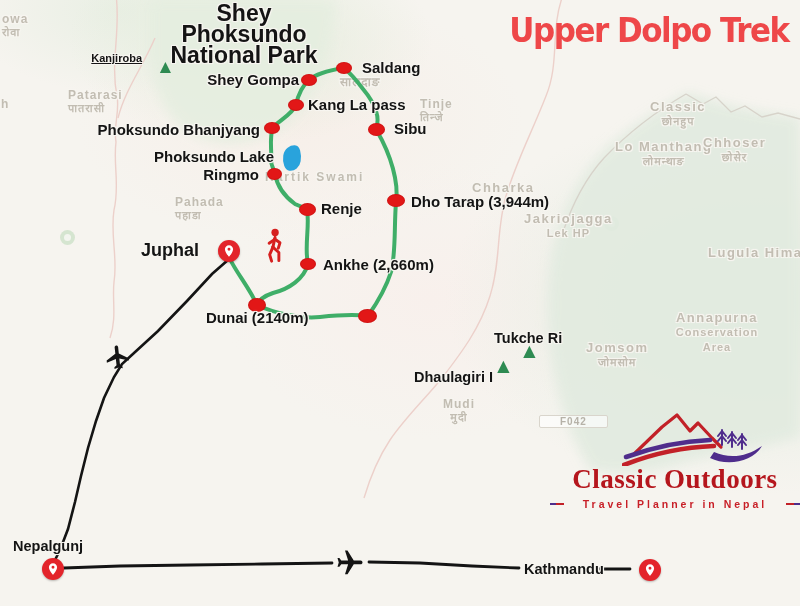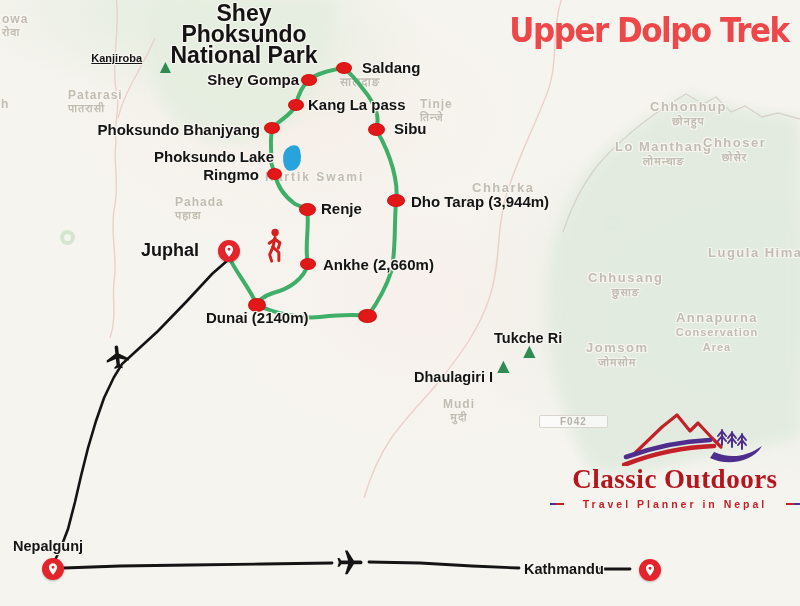--- a/index.html
+++ b/index.html
@@ -108,31 +108,31 @@
   <div class="bg-label halo" style="left:265px;top:171px;letter-spacing:2px;">
     <span>Kartik Swami</span></div>
   <div class="bg-label halo" style="left:340px;top:76px;">
     <span>सालदाङ</span></div>
   <div class="bg-label halo" style="left:420px;top:98px;">
     <span>Tinje</span>
     <span class="sub">तिन्जे</span></div>
   <div class="bg-label big halo" style="left:472px;top:180px;">
     <span>Chharka</span></div>
   <div class="bg-label big halo" style="left:650px;top:99px;text-align:center;">
-    <span>Chhonhup</span>
+    <span>Classic</span>
     <span class="sub">छोनहुप</span></div>
   <div class="bg-label big halo" style="left:615px;top:139px;text-align:center;">
     <span>Lo Manthang</span>
     <span class="sub">लोमन्थाङ</span></div>
   <div class="bg-label big halo" style="left:703px;top:135px;text-align:center;">
     <span>Chhoser</span>
     <span class="sub">छोसेर</span></div>
-  <div class="bg-label big halo" style="left:588px;top:270px;text-align:center;">
-    <span>Chhusang</span>
-    <span class="sub">छुसाङ</span></div>
+  <div class="bg-label big halo" style="left:524px;top:211px;text-align:center;">
+    <span>Jakriojagga</span>
+    <span class="sub">Lek HP</span></div>
   <div class="bg-label big halo" style="left:708px;top:245px;">
     <span>Lugula Himal</span></div>
   <div class="bg-label big halo" style="left:662px;top:310px;width:110px;text-align:center;">
     <span>Annapurna</span>
     <span class="sub">Conservation</span>
     <span class="sub">Area</span></div>
   <div class="bg-label big halo" style="left:586px;top:340px;text-align:center;">
     <span>Jomsom</span>
     <span class="sub">जोमसोम</span></div>
   <div class="bg-label halo" style="left:443px;top:398px;text-align:center;">

